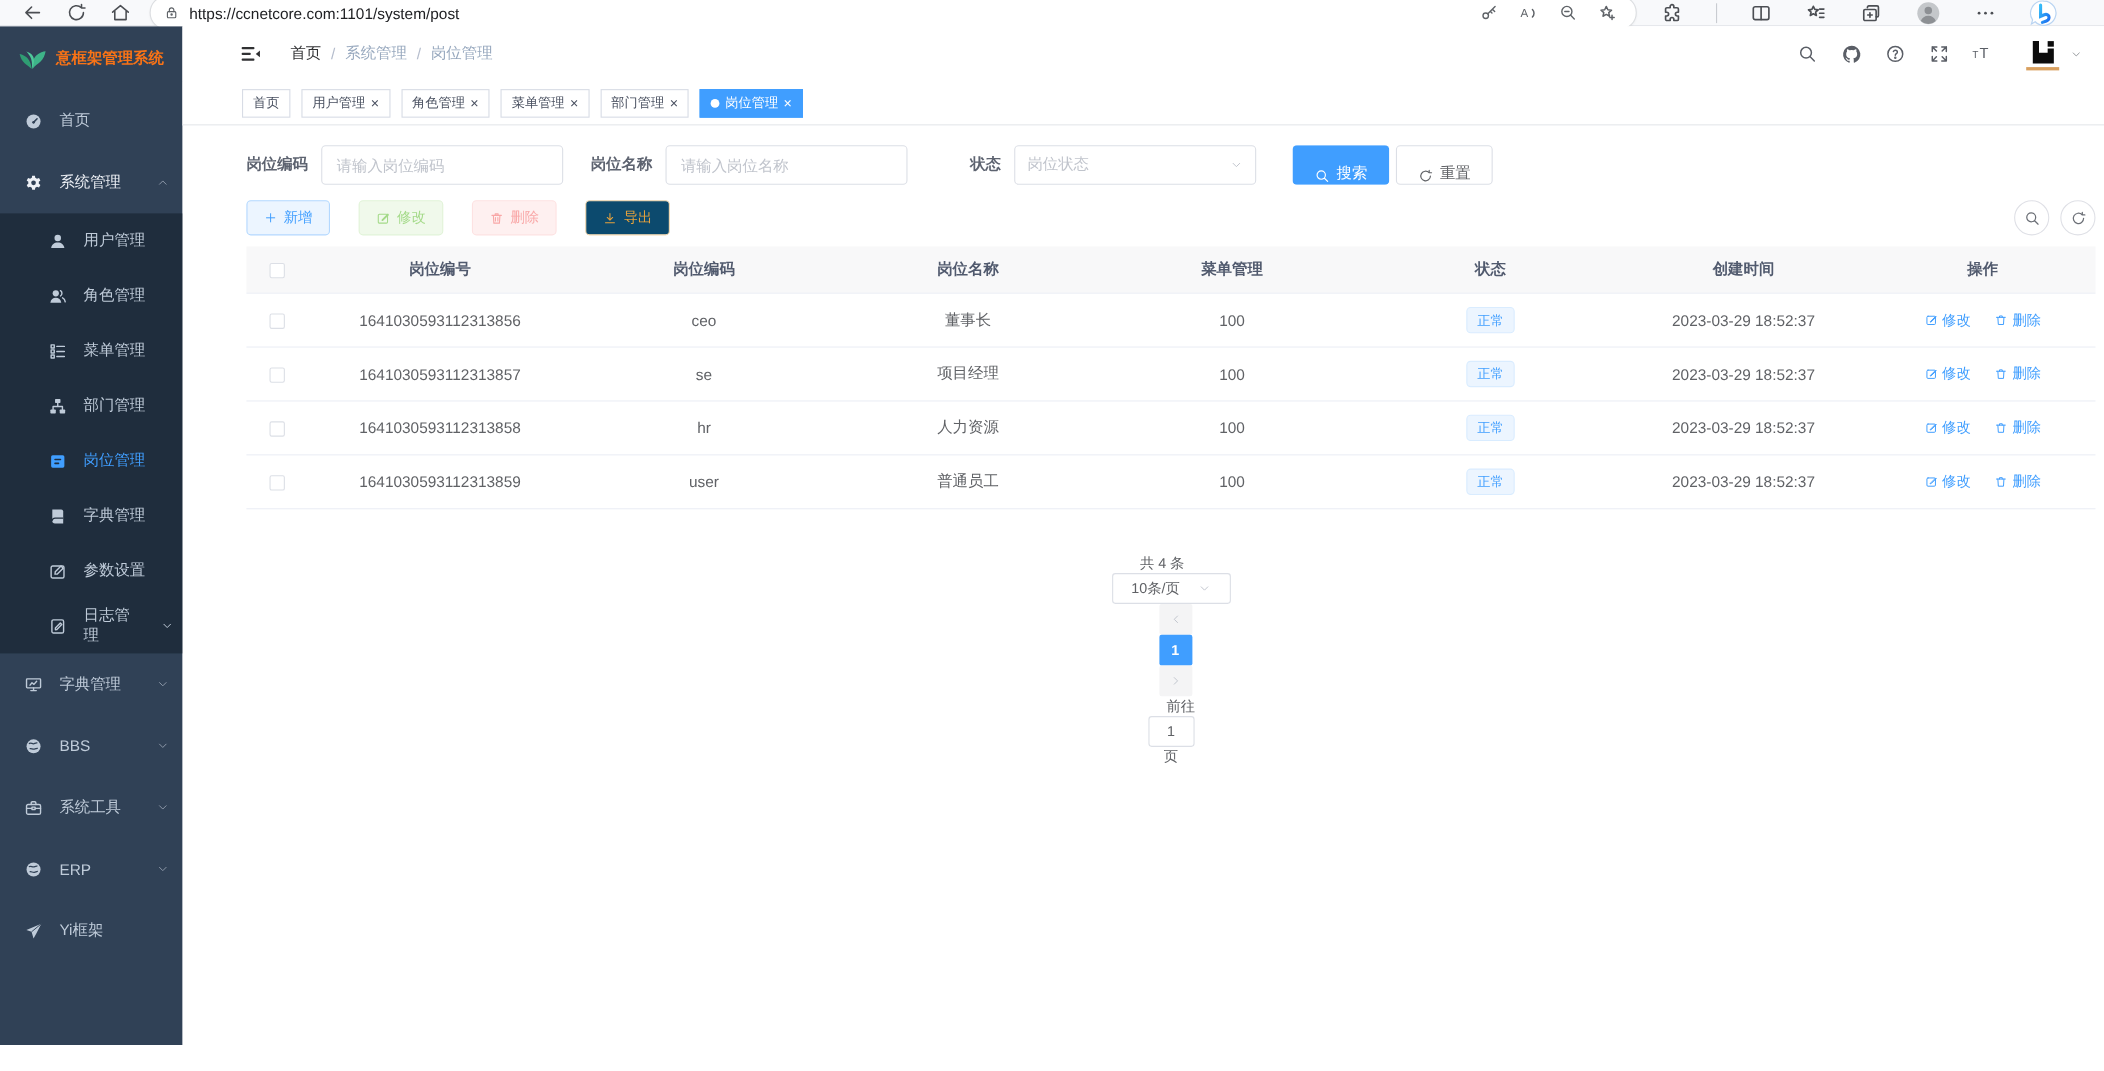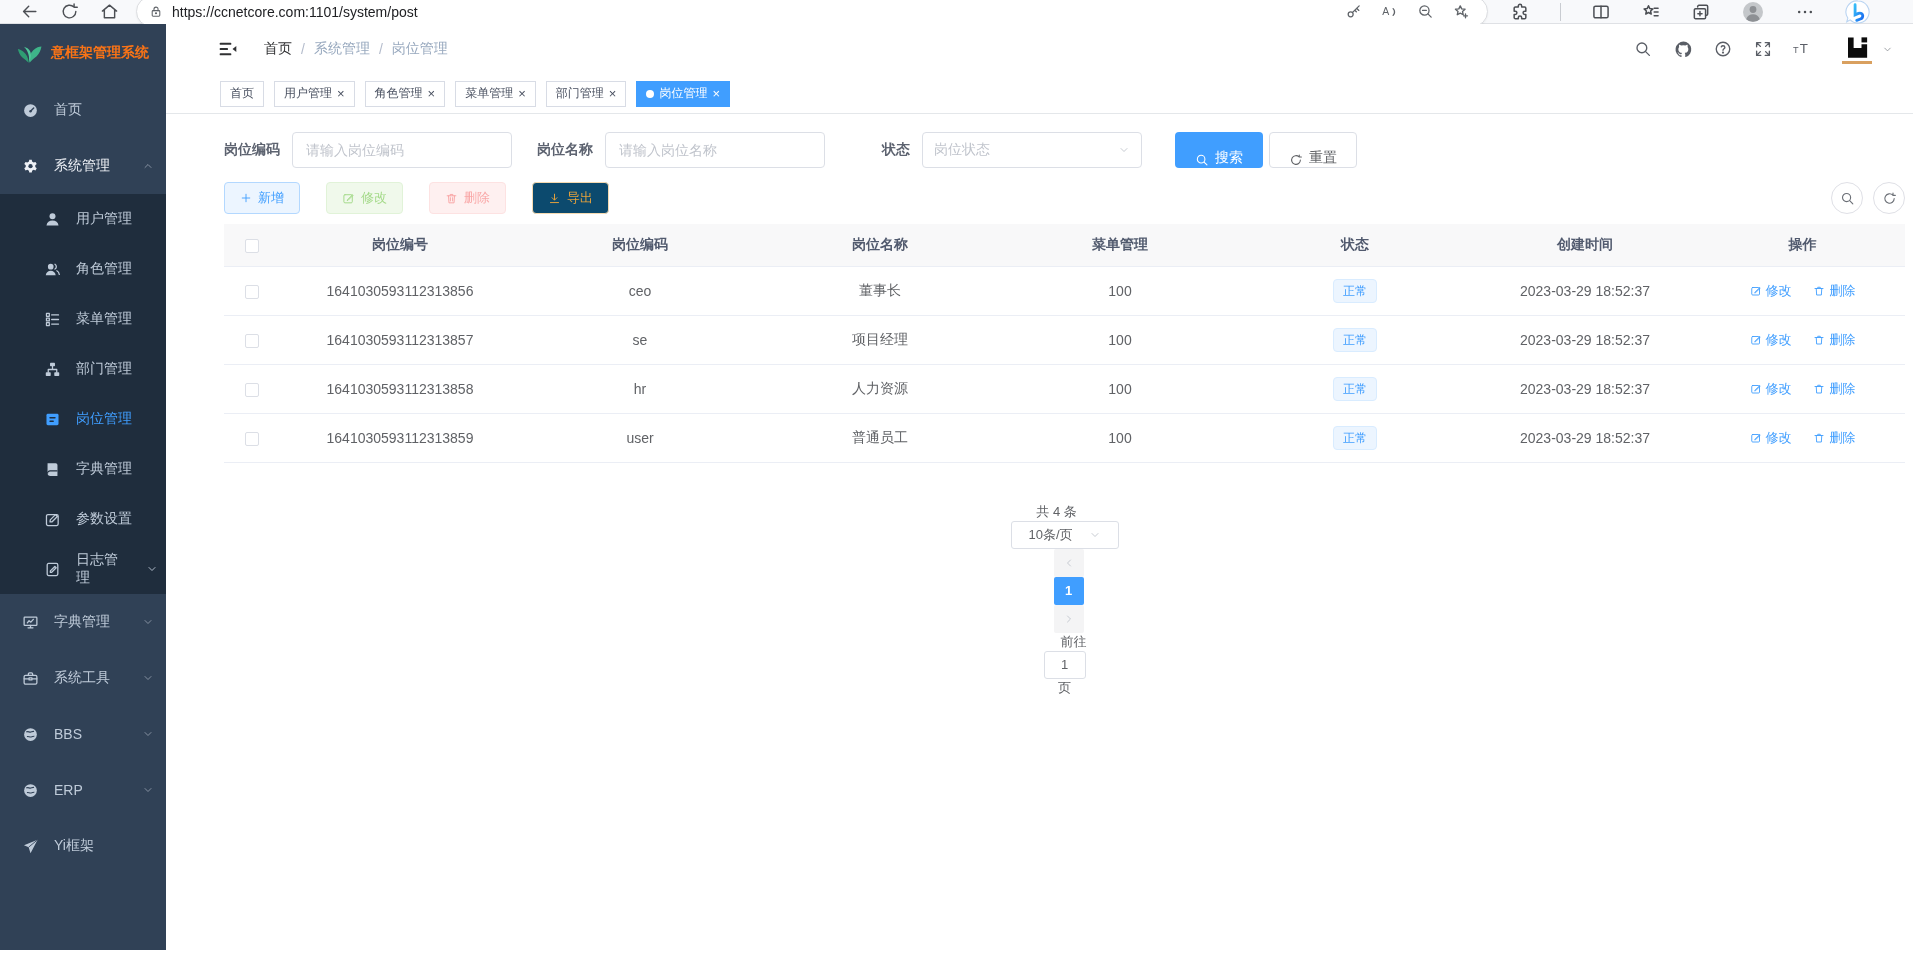--- a/index.html
+++ b/index.html
@@ -302,35 +302,35 @@
         <svg class="sico i" viewBox="0 0 24 24" stroke-width="1.7">
             <rect x="3" y="4.5" width="18" height="11.5" rx="1"></rect>
             <path d="M7.5 12.5 10 9.5l2.5 2 3.5-4M12 16v3.5M8.5 19.5h7"></path>
           </svg>
         <span class="grow">字典管理</span>
         <svg class="cv i" width="12" height="12" viewBox="0 0 24 24">
             <path d="m6 9 6 6 6-6"></path>
           </svg>
       </div>
       <div class="mi">
+        <svg class="sico" viewBox="0 0 24 24">
+            <circle cx="12" cy="12" r="9" fill="currentColor"></circle>
+            <path d="M6 8.5c2.5-1.8 4 .5 6 .2 1.6-.2 2.5-1.5 5-1M7 15c2-.8 3.5.8 6 .5 1.8-.2 3-1.3 4.5-1" stroke="#304156" stroke-width="1.6" fill="none"></path>
+          </svg>
+        <span class="grow">BBS</span>
+        <svg class="cv i" width="12" height="12" viewBox="0 0 24 24">
+            <path d="m6 9 6 6 6-6"></path>
+          </svg>
+      </div>
+      <div class="mi">
         <svg class="sico i" viewBox="0 0 24 24" stroke-width="1.7">
             <rect x="3" y="7.5" width="18" height="12.5" rx="2"></rect>
             <path d="M9 7.5v-2A1.5 1.5 0 0 1 10.5 4h3A1.5 1.5 0 0 1 15 5.5v2M3 12.5h7m4 0h7M10 11h4v3h-4Z"></path>
           </svg>
         <span class="grow">系统工具</span>
-        <svg class="cv i" width="12" height="12" viewBox="0 0 24 24">
-            <path d="m6 9 6 6 6-6"></path>
-          </svg>
-      </div>
-      <div class="mi">
-        <svg class="sico" viewBox="0 0 24 24">
-            <circle cx="12" cy="12" r="9" fill="currentColor"></circle>
-            <path d="M6 8.5c2.5-1.8 4 .5 6 .2 1.6-.2 2.5-1.5 5-1M7 15c2-.8 3.5.8 6 .5 1.8-.2 3-1.3 4.5-1" stroke="#304156" stroke-width="1.6" fill="none"></path>
-          </svg>
-        <span class="grow">BBS</span>
         <svg class="cv i" width="12" height="12" viewBox="0 0 24 24">
             <path d="m6 9 6 6 6-6"></path>
           </svg>
       </div>
       <div class="mi">
         <svg class="sico" viewBox="0 0 24 24">
             <circle cx="12" cy="12" r="9" fill="currentColor"></circle>
             <path d="M6 8.5c2.5-1.8 4 .5 6 .2 1.6-.2 2.5-1.5 5-1M7 15c2-.8 3.5.8 6 .5 1.8-.2 3-1.3 4.5-1" stroke="#304156" stroke-width="1.6" fill="none"></path>
           </svg>
         <span class="grow">ERP</span>

